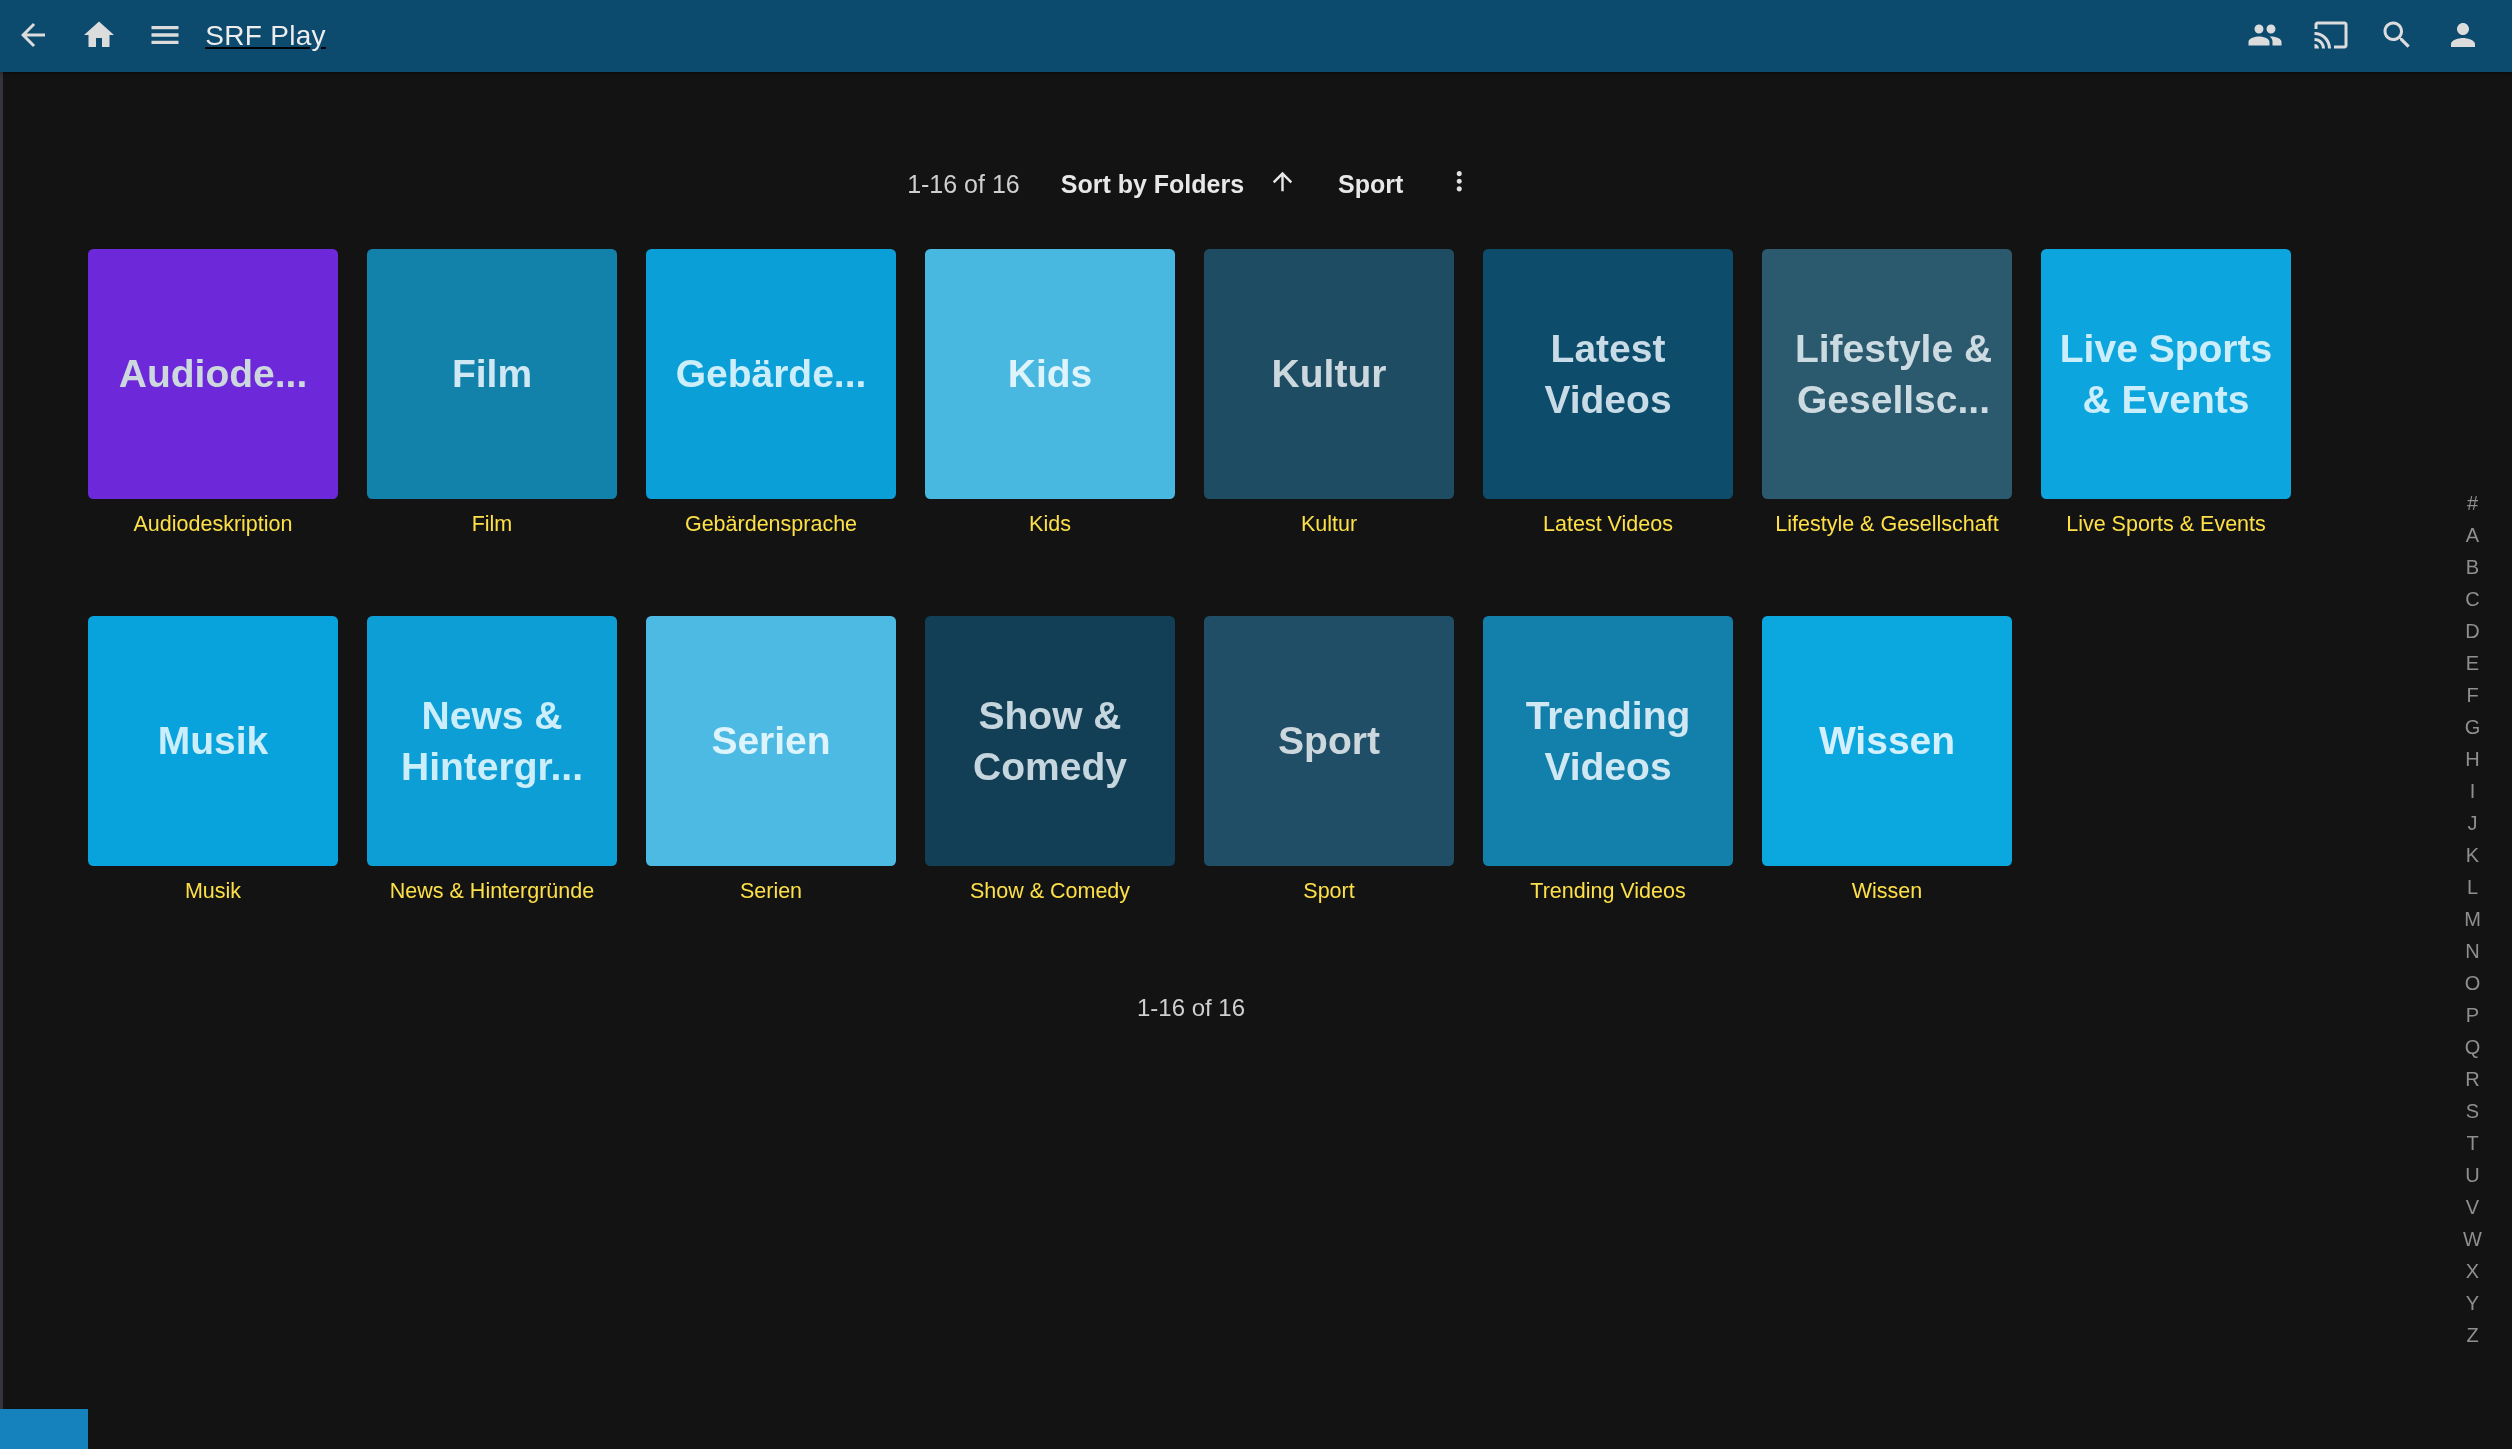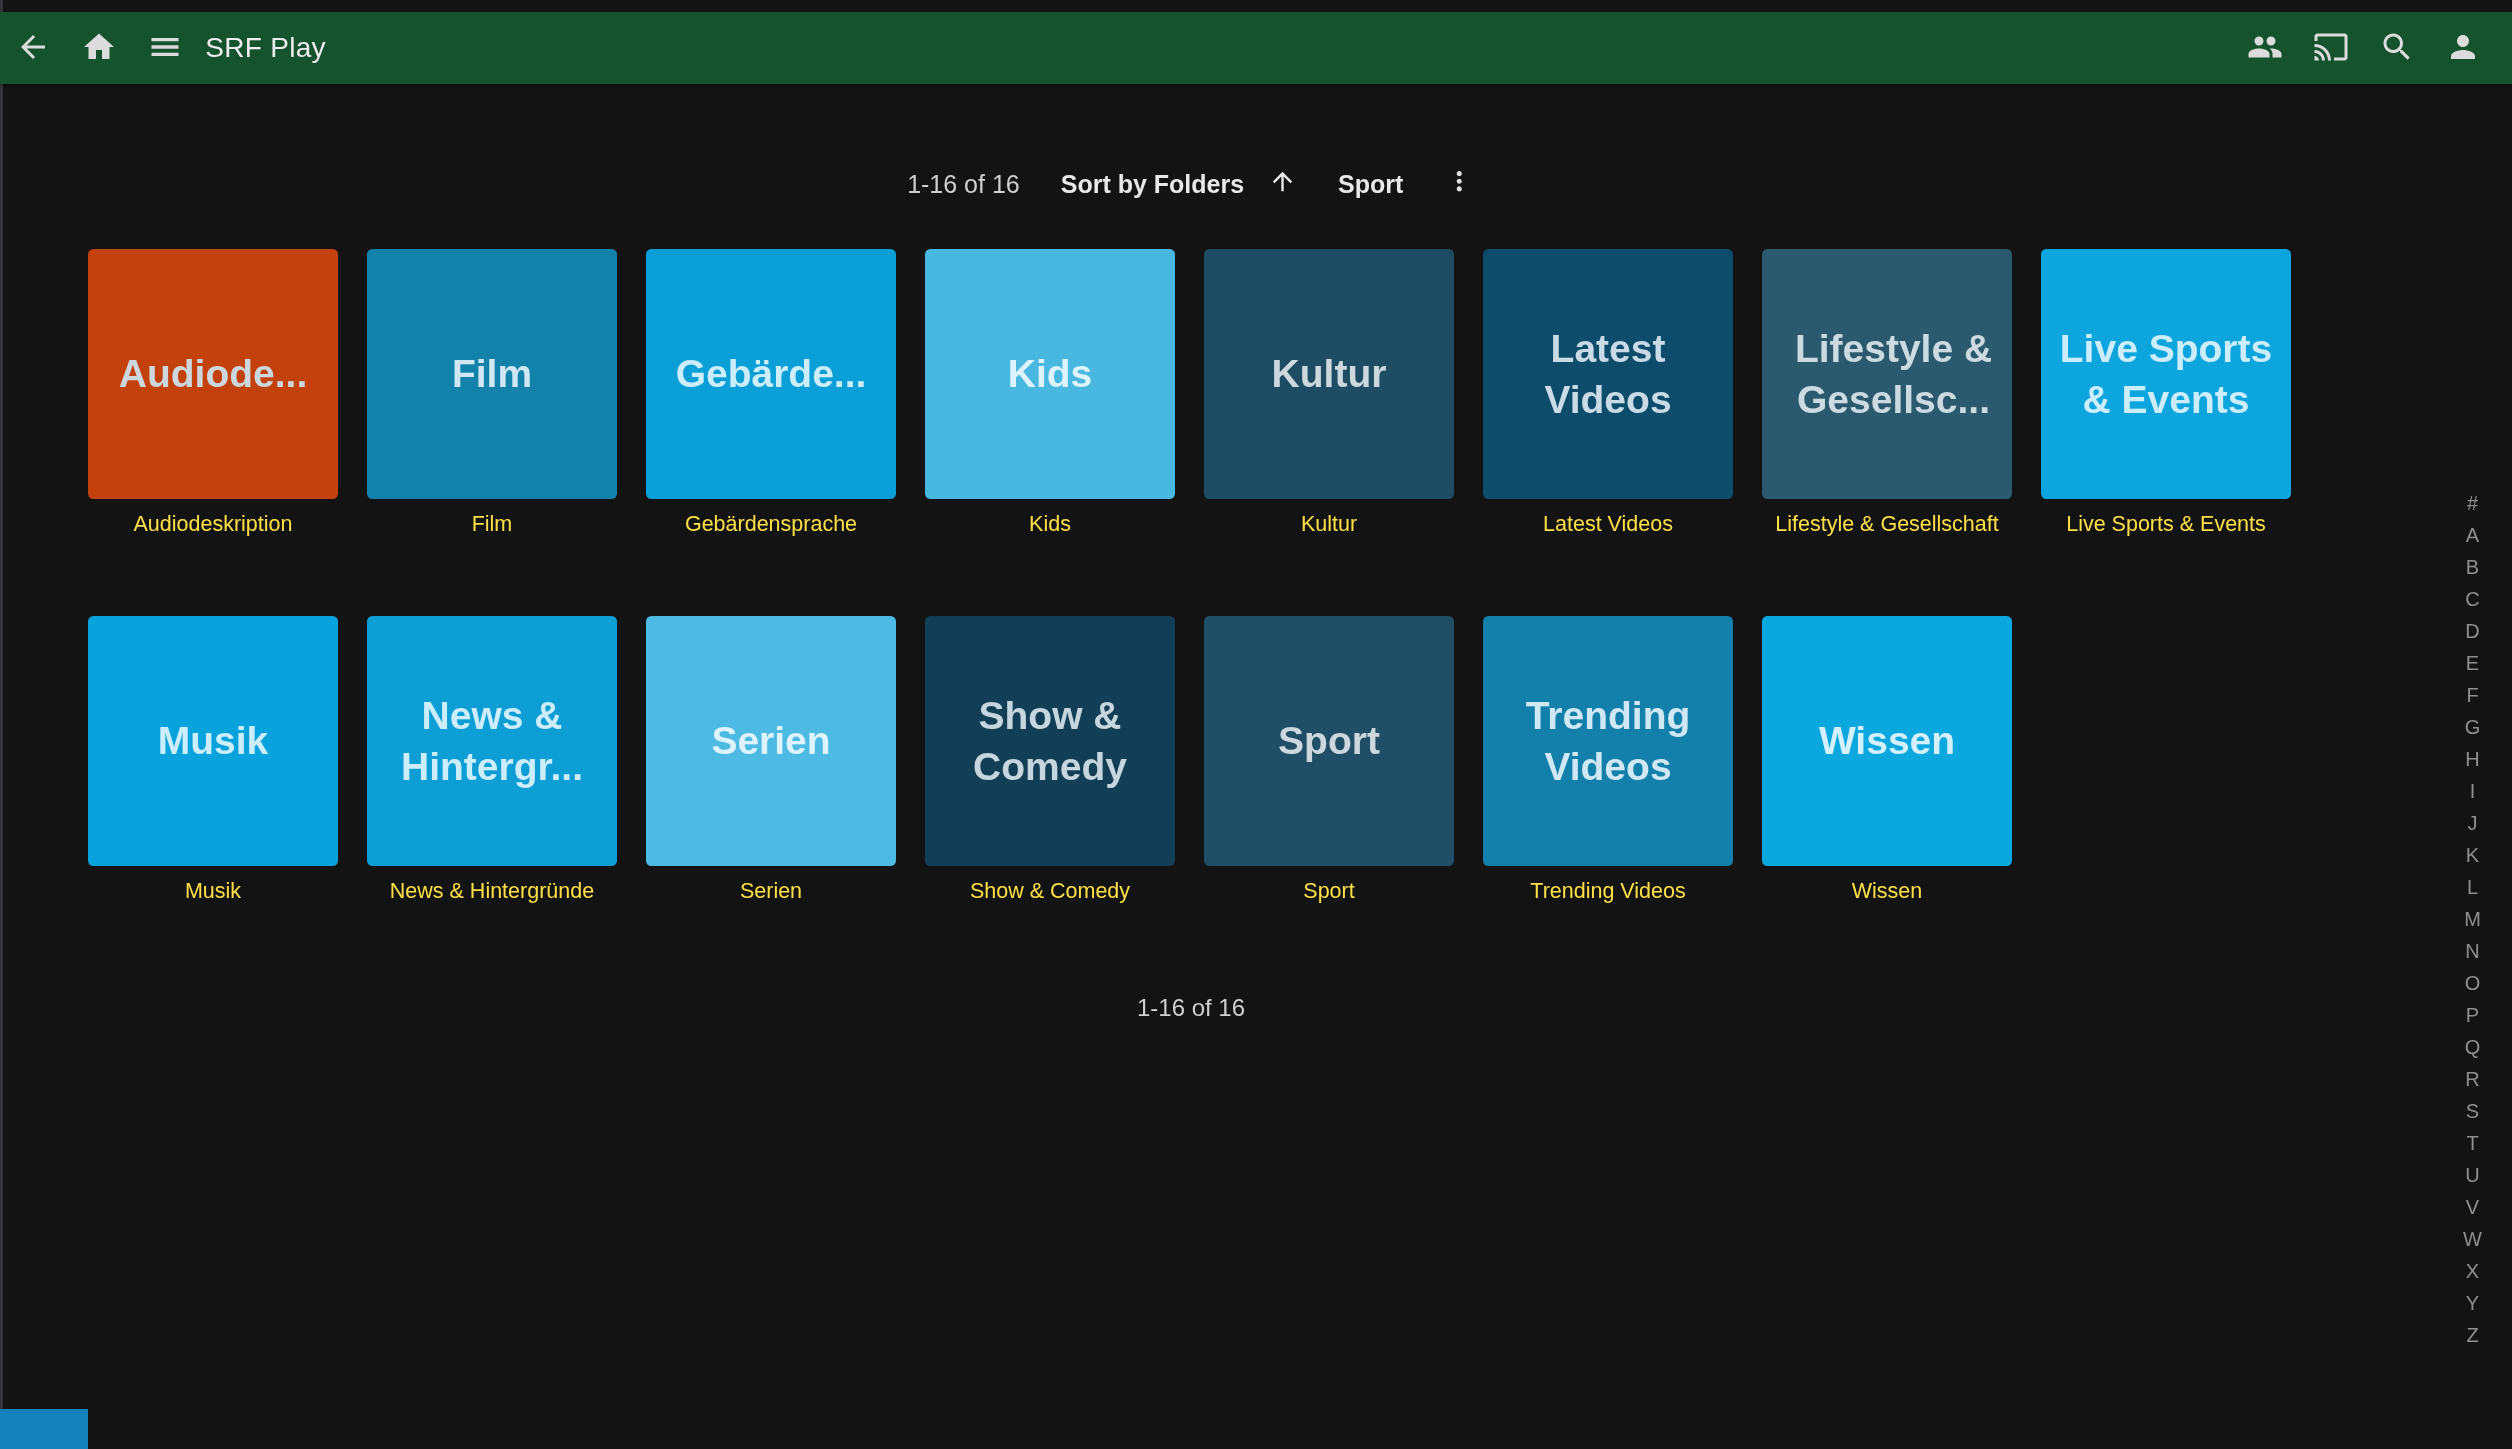--- a/index.html
+++ b/index.html
@@ -5,23 +5,24 @@
   html,body{margin:0;padding:0;background:#131313;}
   body{
     width:2512px;height:1450px;position:relative;overflow:hidden;
     font-family:"Liberation Sans", sans-serif;
     -webkit-font-smoothing:antialiased;
   }
   .left-edge{position:absolute;left:0;top:0;width:2.7px;height:100%;background:#34343a;}
 
   
   .appbar{
-    position:absolute;left:0;top:12px;width:100%;height:72px;
-    background:#14532d;display:flex;align-items:center;
+    position:absolute;left:0;top:0;width:100%;height:72px;
+    background:#0c4a6e;display:flex;align-items:center;
     box-shadow:0 1.8px 3.6px rgba(0,0,0,.4);
+    text-decoration:underline;
   }
   .appbar .icon-btn{
     width:66px;height:72px;display:flex;align-items:center;justify-content:center;
     color:#dcdcdc;background:none;border:none;cursor:pointer;flex:0 0 auto;
   }
   .appbar .icon-btn svg{width:36px;height:36px;fill:currentColor;}
   .appbar-title{color:#ededed;font-size:28px;margin-left:7.2px;letter-spacing:0.3px;}
   .appbar-spacer{flex:1;}
 
   
@@ -154,21 +155,21 @@
     <span>
       <svg viewBox="0 0 24 24" width="30.5" height="30.5" fill="#e0e0e0">
           <path d="M12 8c1.1 0 2-.9 2-2s-.9-2-2-2-2 .9-2 2 .9 2 2 2zm0 2c-1.1 0-2 .9-2 2s.9 2 2 2 2-.9 2-2-.9-2-2-2zm0 6c-1.1 0-2 .9-2 2s.9 2 2 2 2-.9 2-2-.9-2-2-2z"></path>
         </svg>
     </span>
   </button>
 </div>
 
 <div class="grid" id="grid">
   <div class="card">
-    <div class="tile" style="background: #c2410c; justify-content: center;">
+    <div class="tile" style="background: #6d28d9; justify-content: center;">
       <div class="tile-label" style="color: rgb(204, 216, 222);">Audiode...</div>
     </div>
     <div class="caption">Audiodeskription</div>
   </div>
 
 
   <div class="card">
     <div class="tile" style="background: rgb(18, 130, 171);">
       <div class="tile-label" style="color: rgb(207, 232, 243);">Film</div>
     </div>

